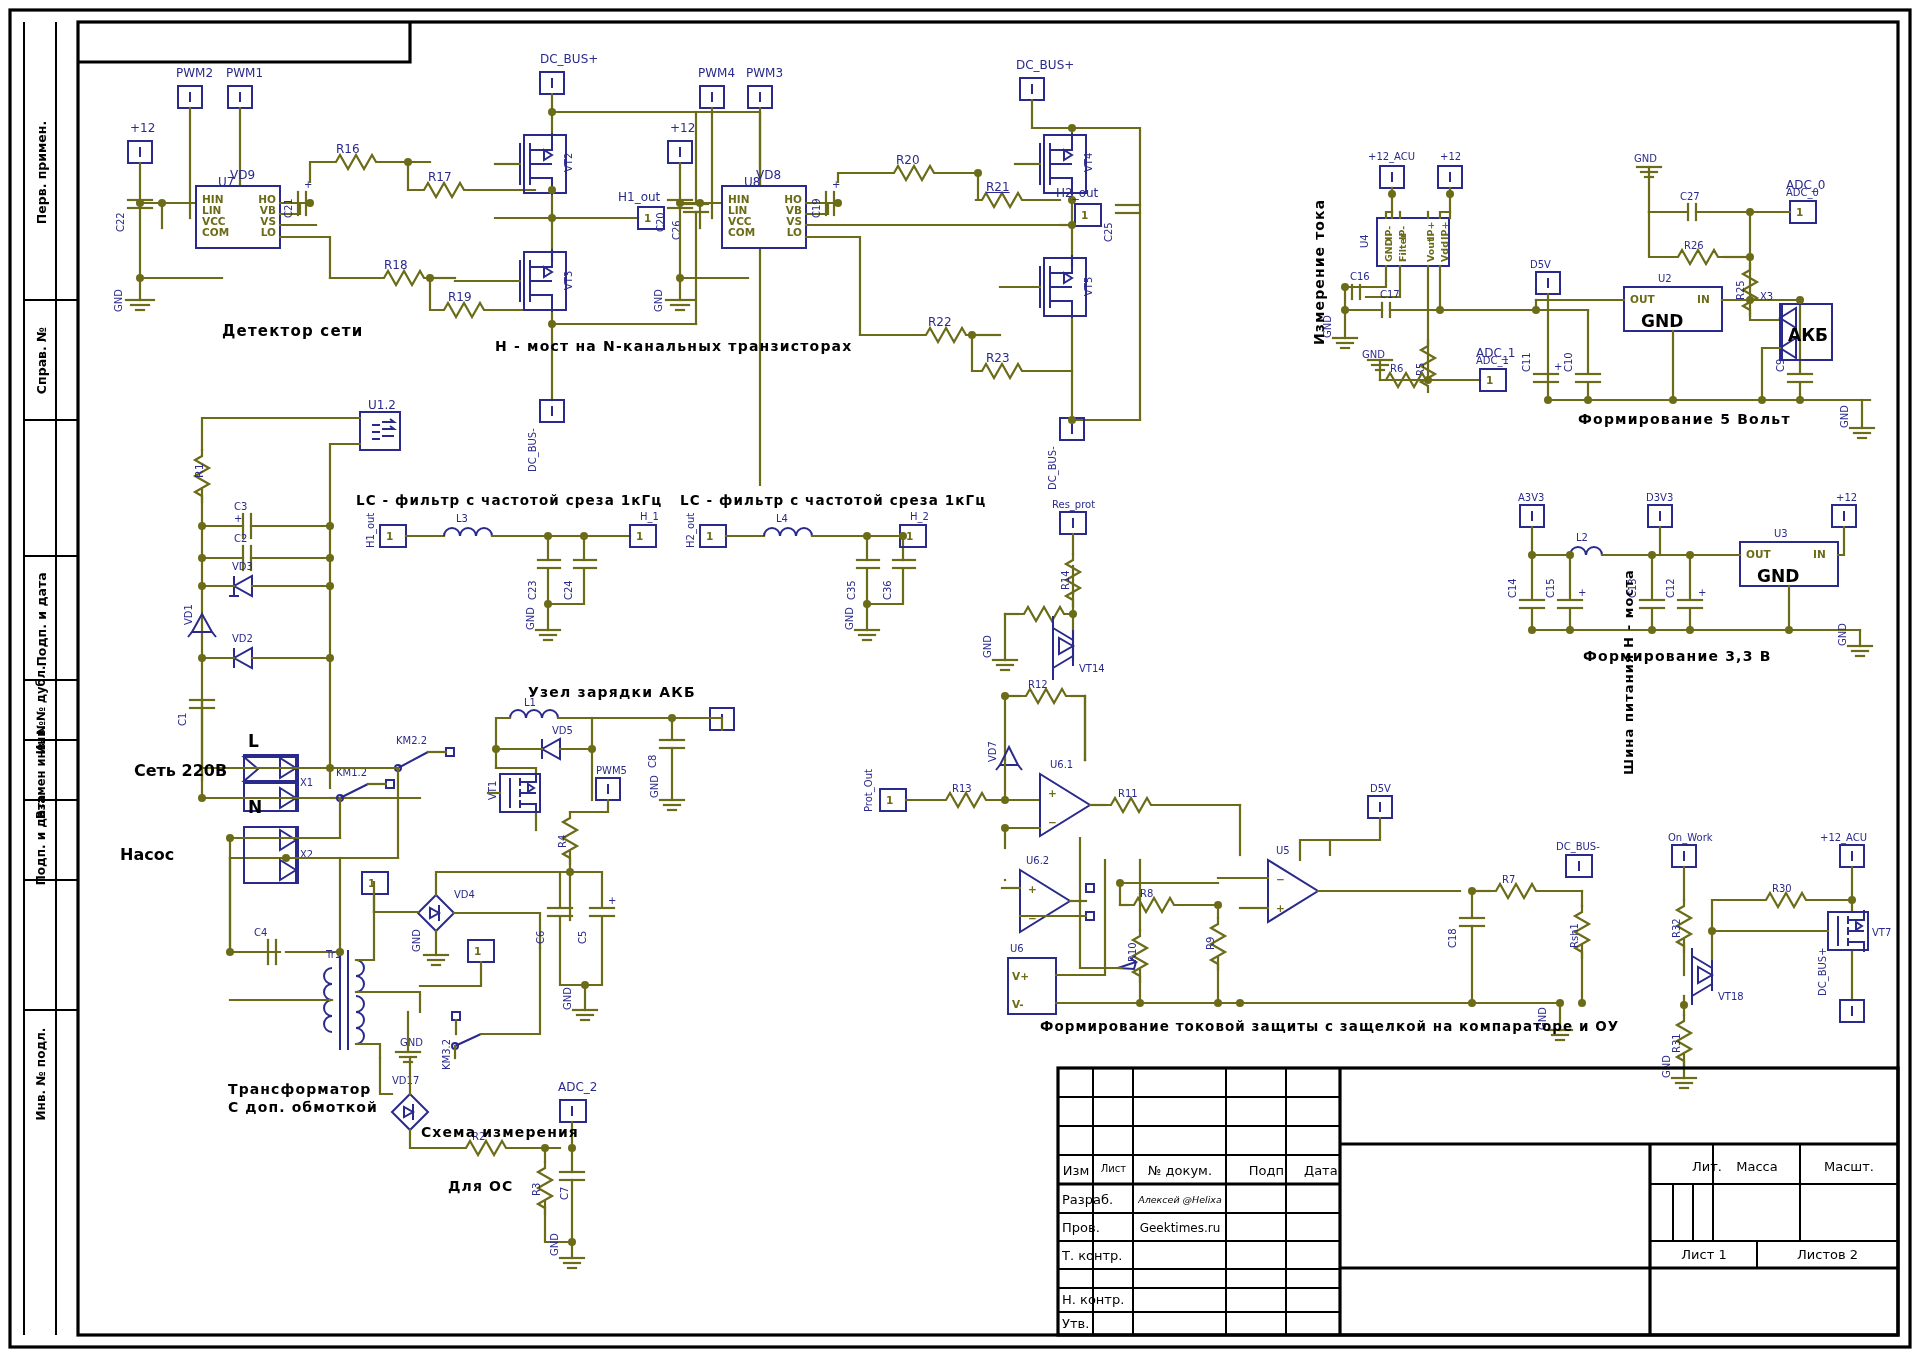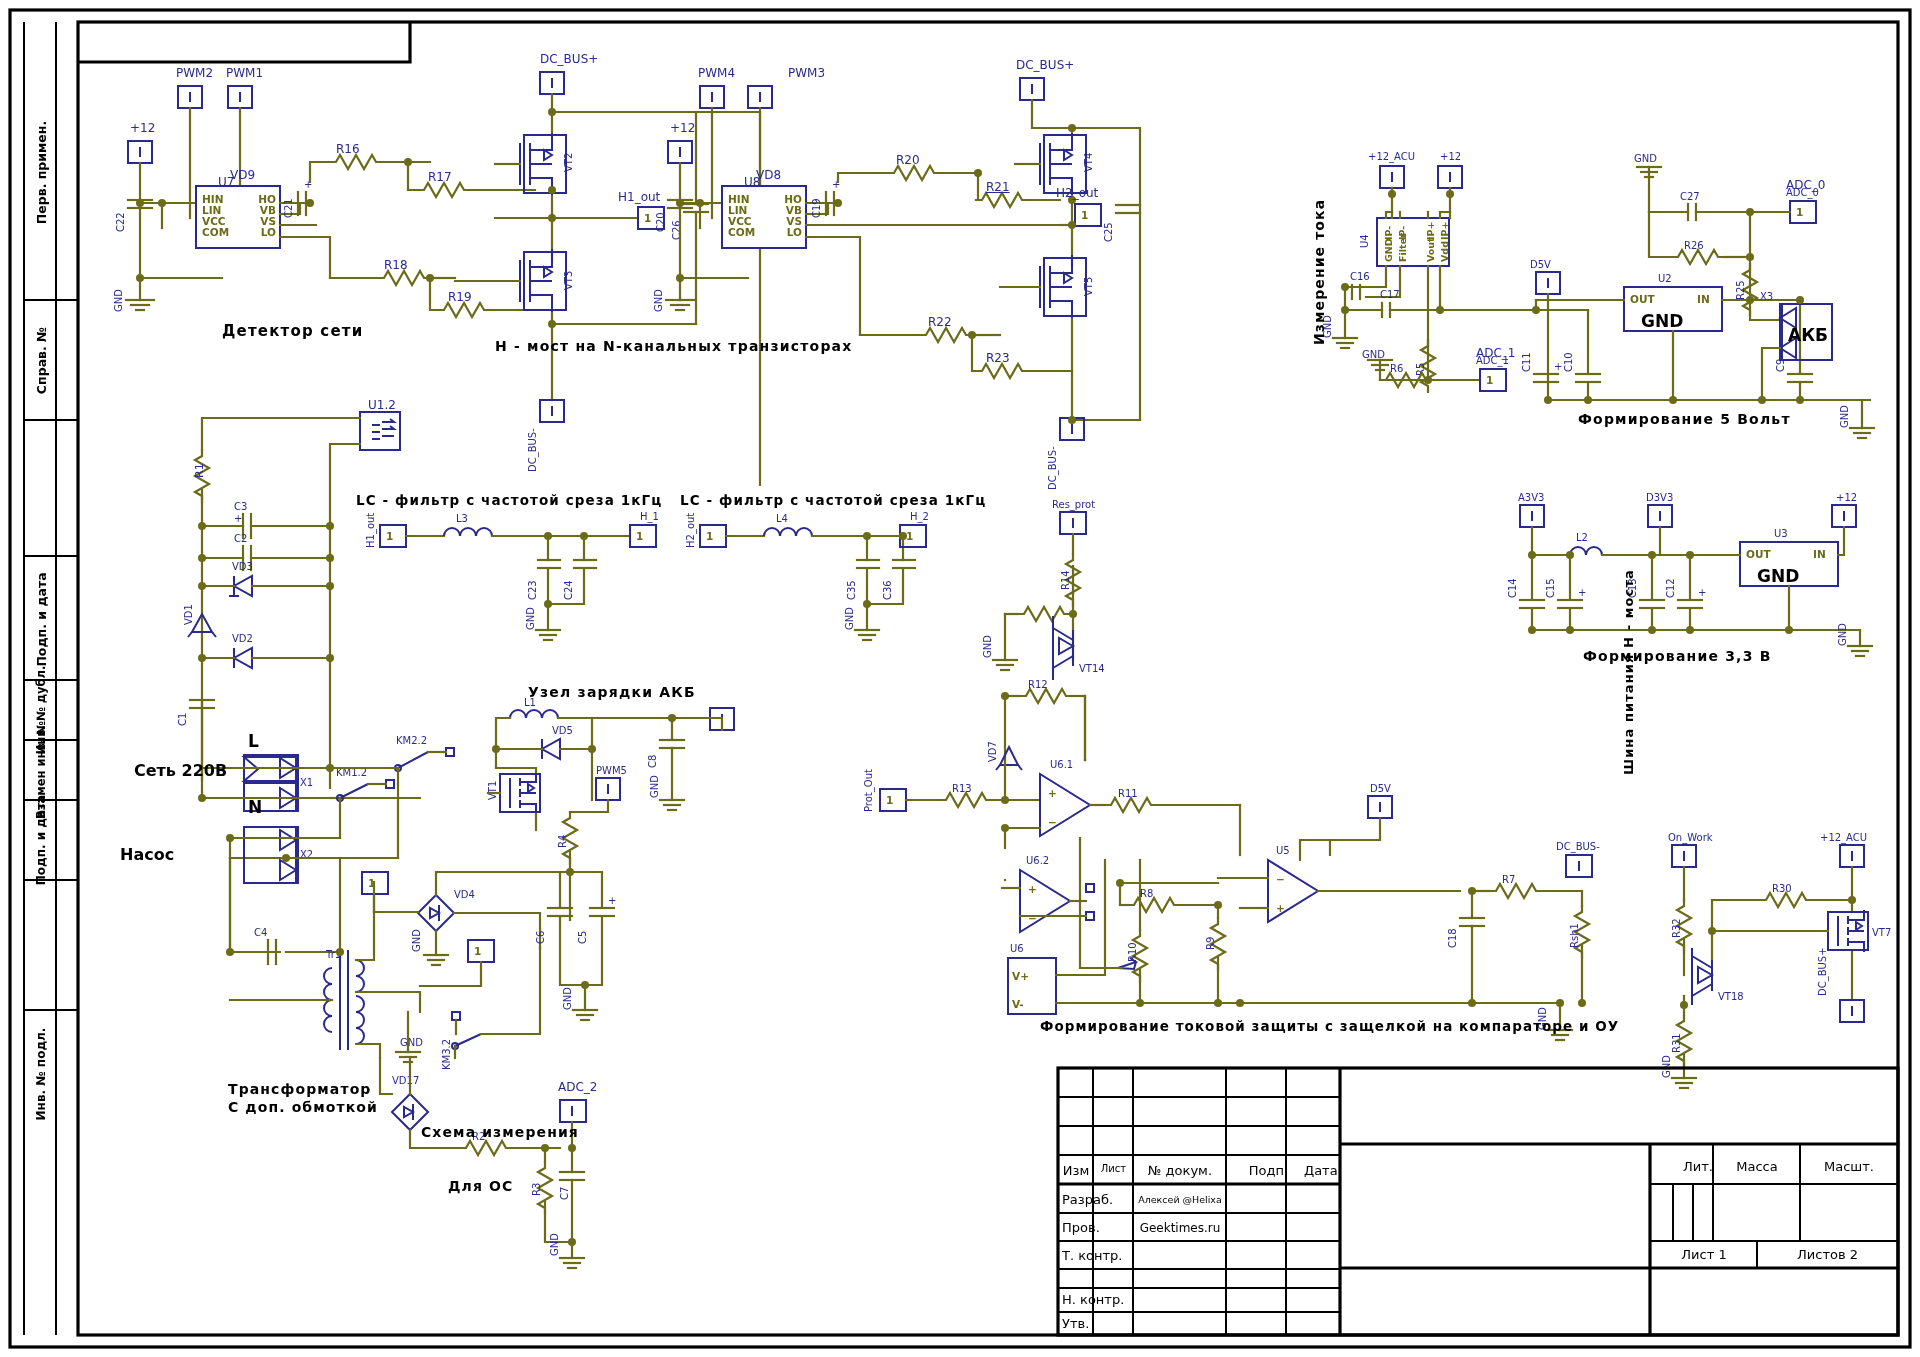--- a/index.html
+++ b/index.html
@@ -985,21 +985,21 @@
 
 <div style="position:absolute;left:218px;top:175px;font-size:12px;color:#2a2a8c;">U7</div>
 <div style="position:absolute;left:540px;top:52px;font-size:12px;color:#2a2a8c;">DC_BUS+</div>
 <div style="position:absolute;left:336px;top:142px;font-size:12px;color:#2a2a8c;">R16</div>
 <div style="position:absolute;left:428px;top:170px;font-size:12px;color:#2a2a8c;">R17</div>
 <div style="position:absolute;left:384px;top:258px;font-size:12px;color:#2a2a8c;">R18</div>
 <div style="position:absolute;left:448px;top:290px;font-size:12px;color:#2a2a8c;text-align:right;">R19</div>
 <div style="position:absolute;left:618px;top:190px;font-size:12px;color:#2a2a8c;">H1_out</div>
 
 <div style="position:absolute;left:698px;top:66px;font-size:12px;color:#2a2a8c;">PWM4</div>
-<div style="position:absolute;left:746px;top:66px;font-size:12px;color:#2a2a8c;margin-left:42px;">PWM3</div>
+<div style="position:absolute;left:746px;top:66px;font-size:12px;color:#2a2a8c;">PWM3</div>
 <div style="position:absolute;left:670px;top:121px;font-size:12px;color:#2a2a8c;">+12</div>
 <div style="position:absolute;left:756px;top:168px;font-size:12px;color:#2a2a8c;">VD8</div>
 <div style="position:absolute;left:744px;top:175px;font-size:12px;color:#2a2a8c;">U8</div>
 <div style="position:absolute;left:1016px;top:58px;font-size:12px;color:#2a2a8c;">DC_BUS+</div>
 <div style="position:absolute;left:896px;top:153px;font-size:12px;color:#2a2a8c;">R20</div>
 <div style="position:absolute;left:986px;top:180px;font-size:12px;color:#2a2a8c;text-decoration:underline;">R21</div>
 <div style="position:absolute;left:928px;top:315px;font-size:12px;color:#2a2a8c;">R22</div>
 <div style="position:absolute;left:986px;top:351px;font-size:12px;color:#2a2a8c;">R23</div>
 <div style="position:absolute;left:1056px;top:186px;font-size:12px;color:#2a2a8c;">H2_out</div>
 
@@ -1056,29 +1056,29 @@
 <div style="position:absolute;left:1583px;top:648px;font-size:14px;font-weight:bold;letter-spacing:1.2px;color:#000;">Формирование 3,3 В</div>
 <div style="position:absolute;left:1621px;top:775px;font-size:13px;font-weight:bold;letter-spacing:1.1px;color:#000;transform:rotate(-90deg);transform-origin:0 0;white-space:nowrap;">Шина питания Н - моста</div>
 
 <div style="position:absolute;left:1059px;top:1163px;width:34px;text-align:center;font-size:13px;color:#000;">Изм</div>
 <div style="position:absolute;left:1094px;top:1163px;width:39px;text-align:center;font-size:10px;color:#000;">Лист</div>
 <div style="position:absolute;left:1134px;top:1163px;width:92px;text-align:center;font-size:13px;color:#000;">№ докум.</div>
 <div style="position:absolute;left:1227px;top:1163px;width:83px;text-align:center;font-size:13px;color:#000;">Подп.</div>
 <div style="position:absolute;left:1287px;top:1163px;width:30px;text-align:center;font-size:13px;color:#000;padding-left:17px;">Дата</div>
 
 <div style="position:absolute;left:1062px;top:1192px;font-size:13px;color:#000;">Разраб.</div>
-<div style="position:absolute;left:1134px;top:1194px;width:92px;text-align:center;font-size:9.5px;color:#000;">Алексей @Helixa</div>
+<div style="position:absolute;left:1134px;top:1194px;width:92px;text-align:center;font-size:9.5px;color:#000;font-style:italic;">Алексей @Helixa</div>
 <div style="position:absolute;left:1062px;top:1220px;font-size:13px;color:#000;">Пров.</div>
 <div style="position:absolute;left:1134px;top:1221px;width:92px;text-align:center;font-size:12px;color:#000;">Geektimes.ru</div>
 <div style="position:absolute;left:1062px;top:1248px;font-size:13px;color:#000;">Т. контр.</div>
 <div style="position:absolute;left:1062px;top:1292px;font-size:13px;color:#000;">Н. контр.</div>
 <div style="position:absolute;left:1062px;top:1316px;font-size:13px;color:#000;">Утв.</div>
 
 
-<div style="position:absolute;left:1651px;top:1159px;width:62px;text-align:right;font-size:13px;color:#000;">Лит.</div>
+<div style="position:absolute;left:1651px;top:1159px;width:62px;text-align:center;font-size:13px;color:#000;padding-left:25px;">Лит.</div>
 <div style="position:absolute;left:1714px;top:1159px;width:86px;text-align:center;font-size:13px;color:#000;">Масса</div>
 <div style="position:absolute;left:1801px;top:1159px;width:96px;text-align:center;font-size:13px;color:#000;">Масшт.</div>
 <div style="position:absolute;left:1651px;top:1247px;width:106px;text-align:center;font-size:13px;color:#000;">Лист 1</div>
 <div style="position:absolute;left:1758px;top:1247px;width:139px;text-align:center;font-size:13px;color:#000;">Листов 2</div>
 
 <div style="position:absolute;left:1076px;top:498px;font-size:12px;color:#2a2a8c;"></div>
 
 </div>
 
 </body></html>

